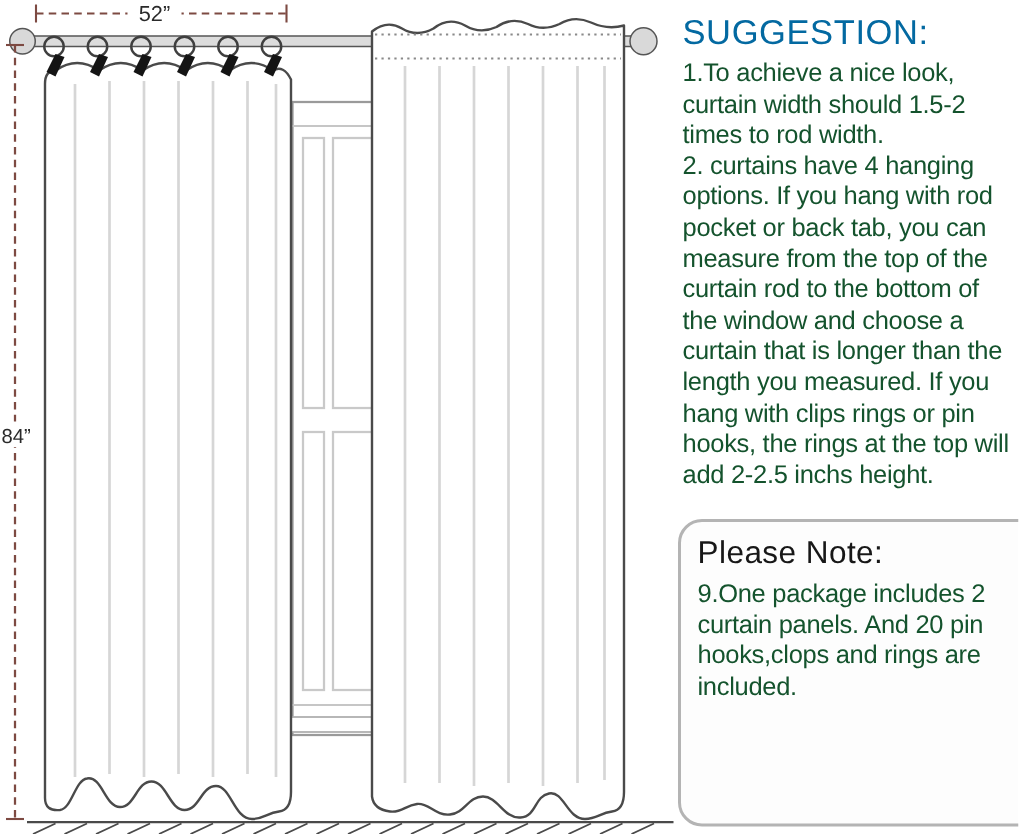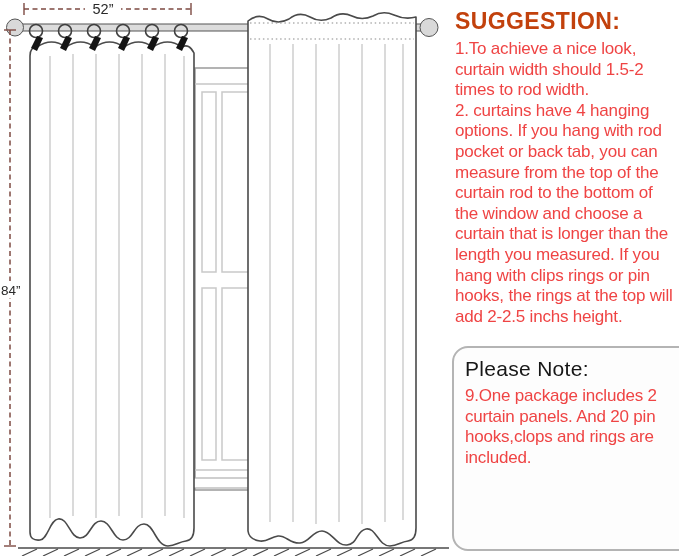--- a/index.html
+++ b/index.html
@@ -10,27 +10,27 @@
     overflow:hidden;
     font-family:"Liberation Sans","DejaVu Sans",sans-serif;
     color:#1a1a1a;
   }
   .diagram-svg{position:absolute;left:0;top:0;}
   .suggestion{
     position:absolute;left:455px;top:8px;width:225px;
   }
   .suggestion h2{
     margin:0 0 4px 0;
-    font-size:23px;font-weight:700;letter-spacing:.4px;
-    color:#c2410c;line-height:27px;
+    font-size:23px;font-weight:400;letter-spacing:.4px;
+    color:#0369a1;line-height:27px;
   }
   .suggestion p, .note-box p{
     margin:0;
     font-size:17px;line-height:20.6px;letter-spacing:-.2px;
-    color:#ef4444;
+    color:#14532d;
   }
   .note-box{
     position:absolute;left:452px;top:346px;width:248px;height:205px;
     box-sizing:border-box;
     border:2px solid #b4b4b4;border-radius:16px;
     background:#fdfdfd;
     padding:8px 11px;
   }
   .note-box h3{
     margin:0 0 4px 0;

